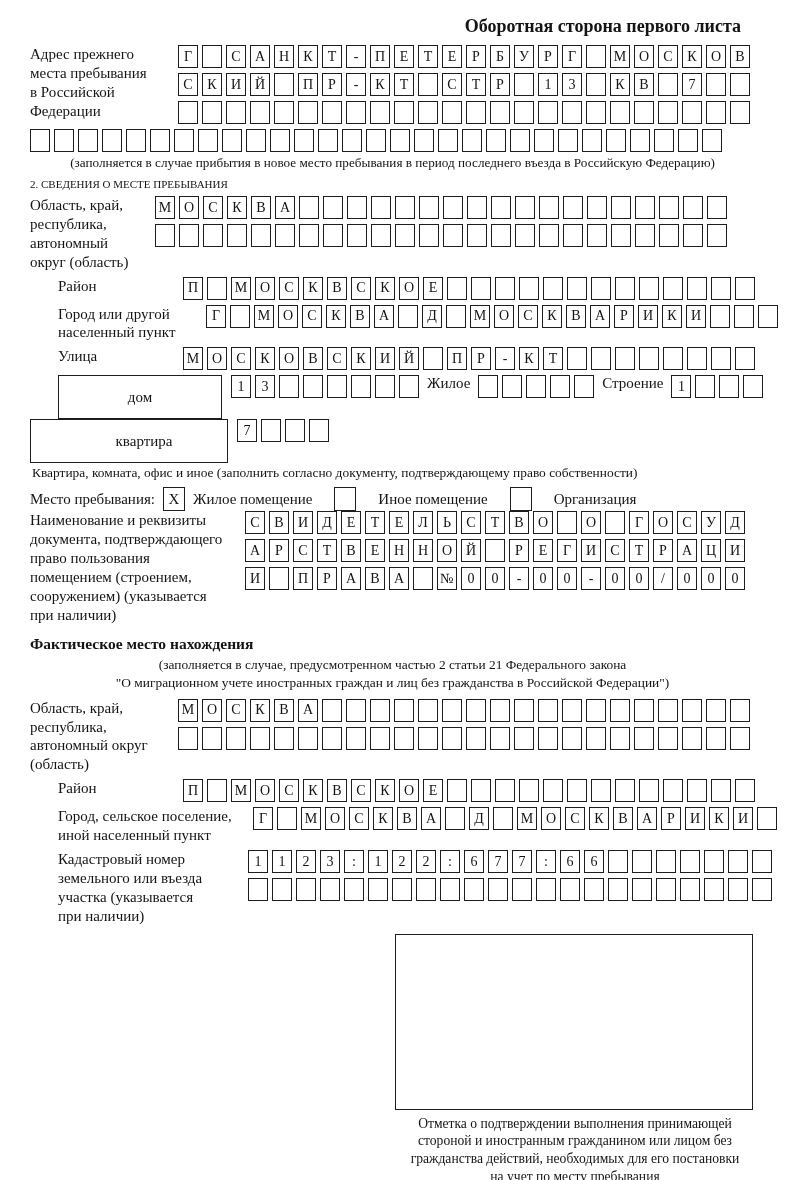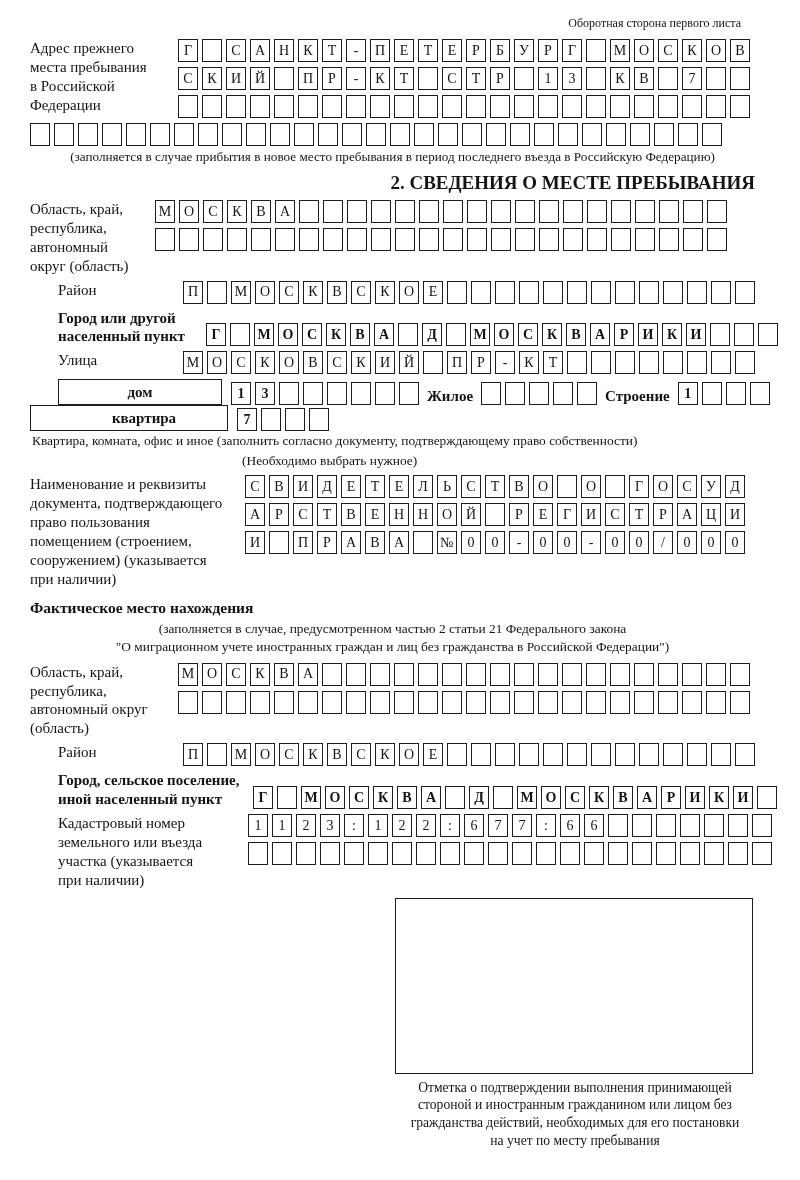--- a/index.html
+++ b/index.html
@@ -1,42 +1,42 @@
 <!DOCTYPE html>
 <html><head>
 <meta charset="utf-8">
 <style>
   * { box-sizing: border-box; }
   body { margin:0; background:#fff; color:#141414; font-family:"Liberation Serif", serif; }
   .page { width:800px; height:1180px; padding:16px 45px 0 30px; position:relative; overflow:hidden; }
 
-  .pagenote { text-align:right; font-size:12px; padding-right:14px; }
+  .pagenote { text-align:right; font-size:18px; padding-right:14px;font-weight:bold; }
 
   .flexrow { display:flex; align-items:flex-start; }
-  .vcenter { align-items:flex-end;font-weight:bold; }
+  .vcenter { align-items:flex-start; }
   .lbl { font-size:15px; line-height:1.26; white-space:pre-line; flex:0 0 auto; }
   .w148 { width:148px; } .w125 { width:125px; } .w195 { width:195px; }
   .w190 { width:190px; } .w215 { width:215px; }
 
   .col { display:flex; flex-direction:column; gap:5px; }
 
   .boxrow { display:flex; gap:4px; }
   .box { flex:0 0 auto; width:20px; height:23px; border:1.6px solid #1d1d1d;
          display:flex; align-items:center; justify-content:center;
          font-size:14px; line-height:1; background:#fff; }
 
   .fullrow { margin-top:5px; }
   .note { font-size:13.2px; text-align:center; margin-top:3px; }
   .note-left { font-size:13.4px; margin:2px 0 4px 2px; }
-  .heading { font-weight:bold; font-size:19px; text-align:right; margin:7px 0 6px 0; }
+  .heading { font-weight:normal; font-size:11px; text-align:left; margin:7px 0 6px 0; }
   .subheading { font-weight:bold; font-size:15.5px; margin:10px 0 4px 0; }
 
   .mt5 { margin-top:5px;margin-left:28px; } .mt8 { margin-top:8px; }
 
-  .field { border:1.6px solid #1d1d1d; height:26px; display:flex; align-items:center;
+  .field { border:1.6px solid #1d1d1d; height:44px; display:flex; align-items:center;
            justify-content:center; font-size:15px; background:#fff; flex:0 0 auto; }
   .f-dom { width:164px; margin-right:9px; }
   .f-kv  { width:198px; margin-right:9px;padding-left:30px; }
   .inline-lbl { font-size:15px; margin:0 8px; white-space:nowrap; }
 
   .cbx { flex:0 0 auto; width:22px; height:24px; border:1.6px solid #1d1d1d;
          display:flex; align-items:center; justify-content:center; font-size:15px; }
 
   .mesto-row { display:flex; align-items:center; font-size:15px; margin-top:6px; }
   .mesto-row .gap-s { width:8px; } .mesto-row .gap-m { width:22px; }
@@ -361,21 +361,35 @@
     <div class="field f-kv">квартира</div>
     <div class="boxrow">
         <span class="box">7</span>
         <span class="box"></span>
         <span class="box"></span>
         <span class="box"></span>
       </div>
   </div>
   <div class="note-left">Квартира, комната, офис и иное (заполнить согласно документу, подтверждающему право собственности)</div>
 
-  <div class="choose-note">(Необходимо выбрать нужное)</div>
+  <div class="mesto-row">
+    <span>Место пребывания:</span>
+    <span class="gap-s"></span>
+    <span class="cbx">X</span>
+    <span class="gap-s"></span>
+    <span>Жилое помещение</span>
+    <span class="gap-m"></span>
+    <span class="cbx"></span>
+    <span class="gap-m"></span>
+    <span>Иное помещение</span>
+    <span class="gap-m"></span>
+    <span class="cbx"></span>
+    <span class="gap-m"></span>
+    <span>Организация</span>
+  </div>
 
   <div class="flexrow">
     <div class="lbl w215">Наименование и реквизиты
 документа, подтверждающего
 право пользования
 помещением (строением,
 сооружением) (указывается
 при наличии)</div>
     <div class="col">
       <div class="boxrow">

